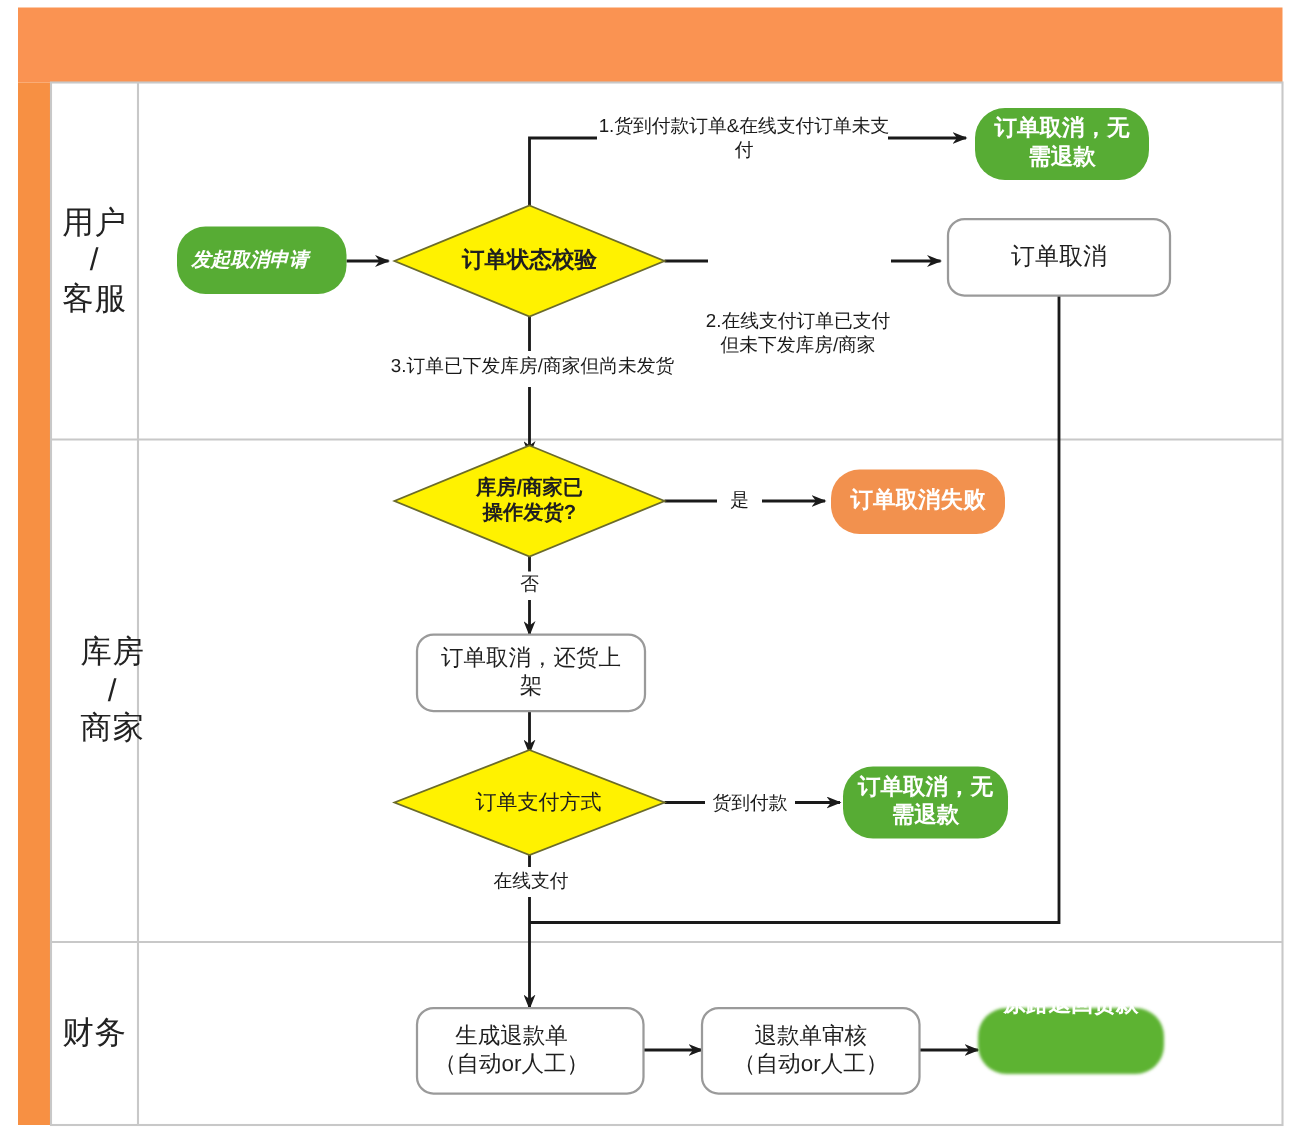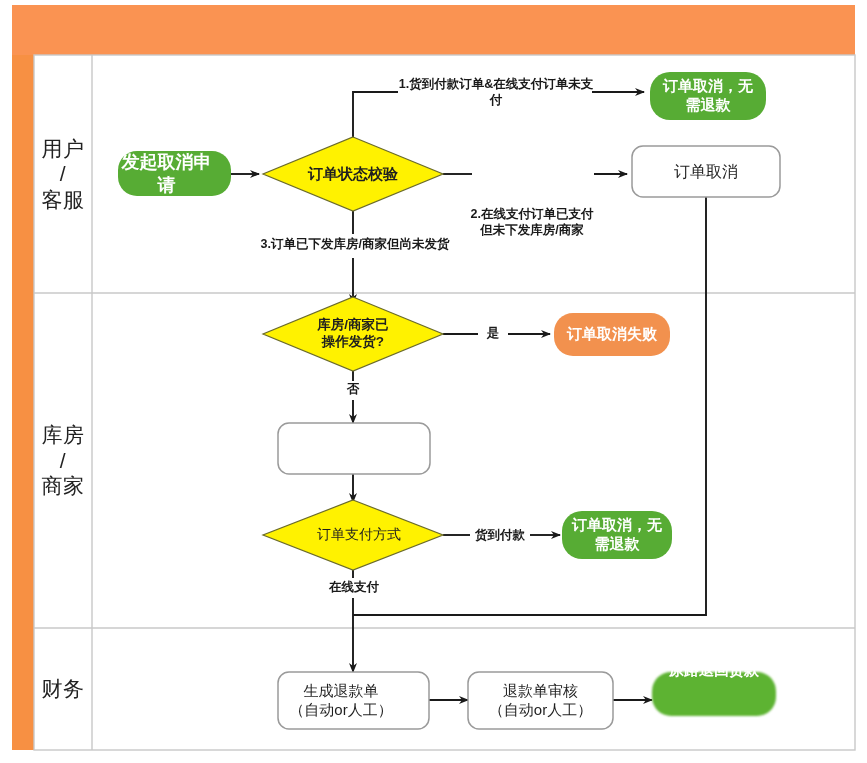--- a/index.html
+++ b/index.html
@@ -21,21 +21,21 @@
     text-align:center;line-height:1.24;
     pointer-events:none;
   }
   .title{
     position:absolute;color:#ffffff;font-size:22px;font-weight:bold;
     letter-spacing:1px;
   }
   .edge-label{
     position:absolute;
     display:flex;align-items:center;justify-content:center;
-    text-align:center;font-size:12.5px;font-weight:bold;color:#1a1a1a;
+    text-align:center;font-size:12.5px;font-weight:normal;color:#1a1a1a;
     line-height:1.28;white-space:pre-line;
   }
   .t-white{color:#fff;font-weight:bold;}
   .t-dark{color:#1f1f1f;}
 </style>
 </head>
 <body>
 
 <div id="stage">
 
@@ -118,39 +118,41 @@
       <rect x="278" y="672" width="151" height="57" rx="11" ry="11" fill="#ffffff" stroke="#9a9a9a" stroke-width="1.5"></rect>
       <rect x="468" y="672" width="145" height="57" rx="11" ry="11" fill="#ffffff" stroke="#9a9a9a" stroke-width="1.5"></rect>
       <rect x="652" y="672" width="124" height="44" rx="19" ry="19" fill="#5DB332" filter="url(#soft)"></rect>
     </g>
   </svg>
 
 
   <div class="lane-label" style="left:34px;top:55px;width:58px;height:238px;white-space:pre-line;">用户
 /
 客服</div>
-  <div class="lane-label" style="left:34px;top:293px;width:58px;height:335px;white-space:pre-line;">库房
+  <div class="lane-label" style="left:34px;top:293px;width:58px;height:335px;white-space:pre-line;padding-left:12px;">库房
 /
 商家</div>
   <div class="lane-label" style="left:34px;top:628px;width:58px;height:122px;white-space:pre-line;">财务</div>
 
-  <div class="nodetext t-white" style="left:118px;top:151px;width:97px;height:45px;font-size:18px;white-space:pre-line;">发起取消申请</div>
+  <div class="nodetext t-white" style="left:118px;top:151px;width:97px;height:45px;font-size:13px;white-space:pre-line;font-style:italic;">发起取消申请</div>
 
   <div class="nodetext t-dark" style="left:283px;top:157px;width:140px;height:34px;font-size:15px;font-weight:bold;white-space:pre-line;">订单状态校验</div>
 
   <div class="nodetext t-white" style="left:650px;top:72px;width:116px;height:48px;font-size:15px;white-space:pre-line;">订单取消，无
 需退款</div>
 
   <div class="nodetext t-dark" style="left:632px;top:146px;width:148px;height:51px;font-size:16px;white-space:pre-line;">订单取消</div>
 
   <div class="nodetext t-dark" style="left:283px;top:310px;width:140px;height:48px;font-size:13.5px;font-weight:bold;white-space:pre-line;">库房/商家已
 操作发货?</div>
 
   <div class="nodetext t-white" style="left:554px;top:313px;width:116px;height:43px;font-size:15px;white-space:pre-line;">订单取消失败</div>
 
+  <div class="nodetext t-dark" style="left:280px;top:423px;width:148px;height:51px;font-size:15px;white-space:pre-line;">订单取消，还货上
+架</div>
 
   <div class="nodetext t-dark" style="left:289px;top:519px;width:140px;height:32px;font-size:14px;font-weight:normal;white-space:pre-line;">订单支付方式</div>
 
   <div class="nodetext t-white" style="left:562px;top:511px;width:110px;height:48px;font-size:15px;white-space:pre-line;">订单取消，无
 需退款</div>
 
   <div class="nodetext t-dark" style="left:278px;top:672px;width:126px;height:57px;font-size:15px;white-space:pre-line;">生成退款单
 （自动or人工）</div>
 
   <div class="nodetext t-dark" style="left:468px;top:672px;width:145px;height:57px;font-size:15px;white-space:pre-line;">退款单审核

